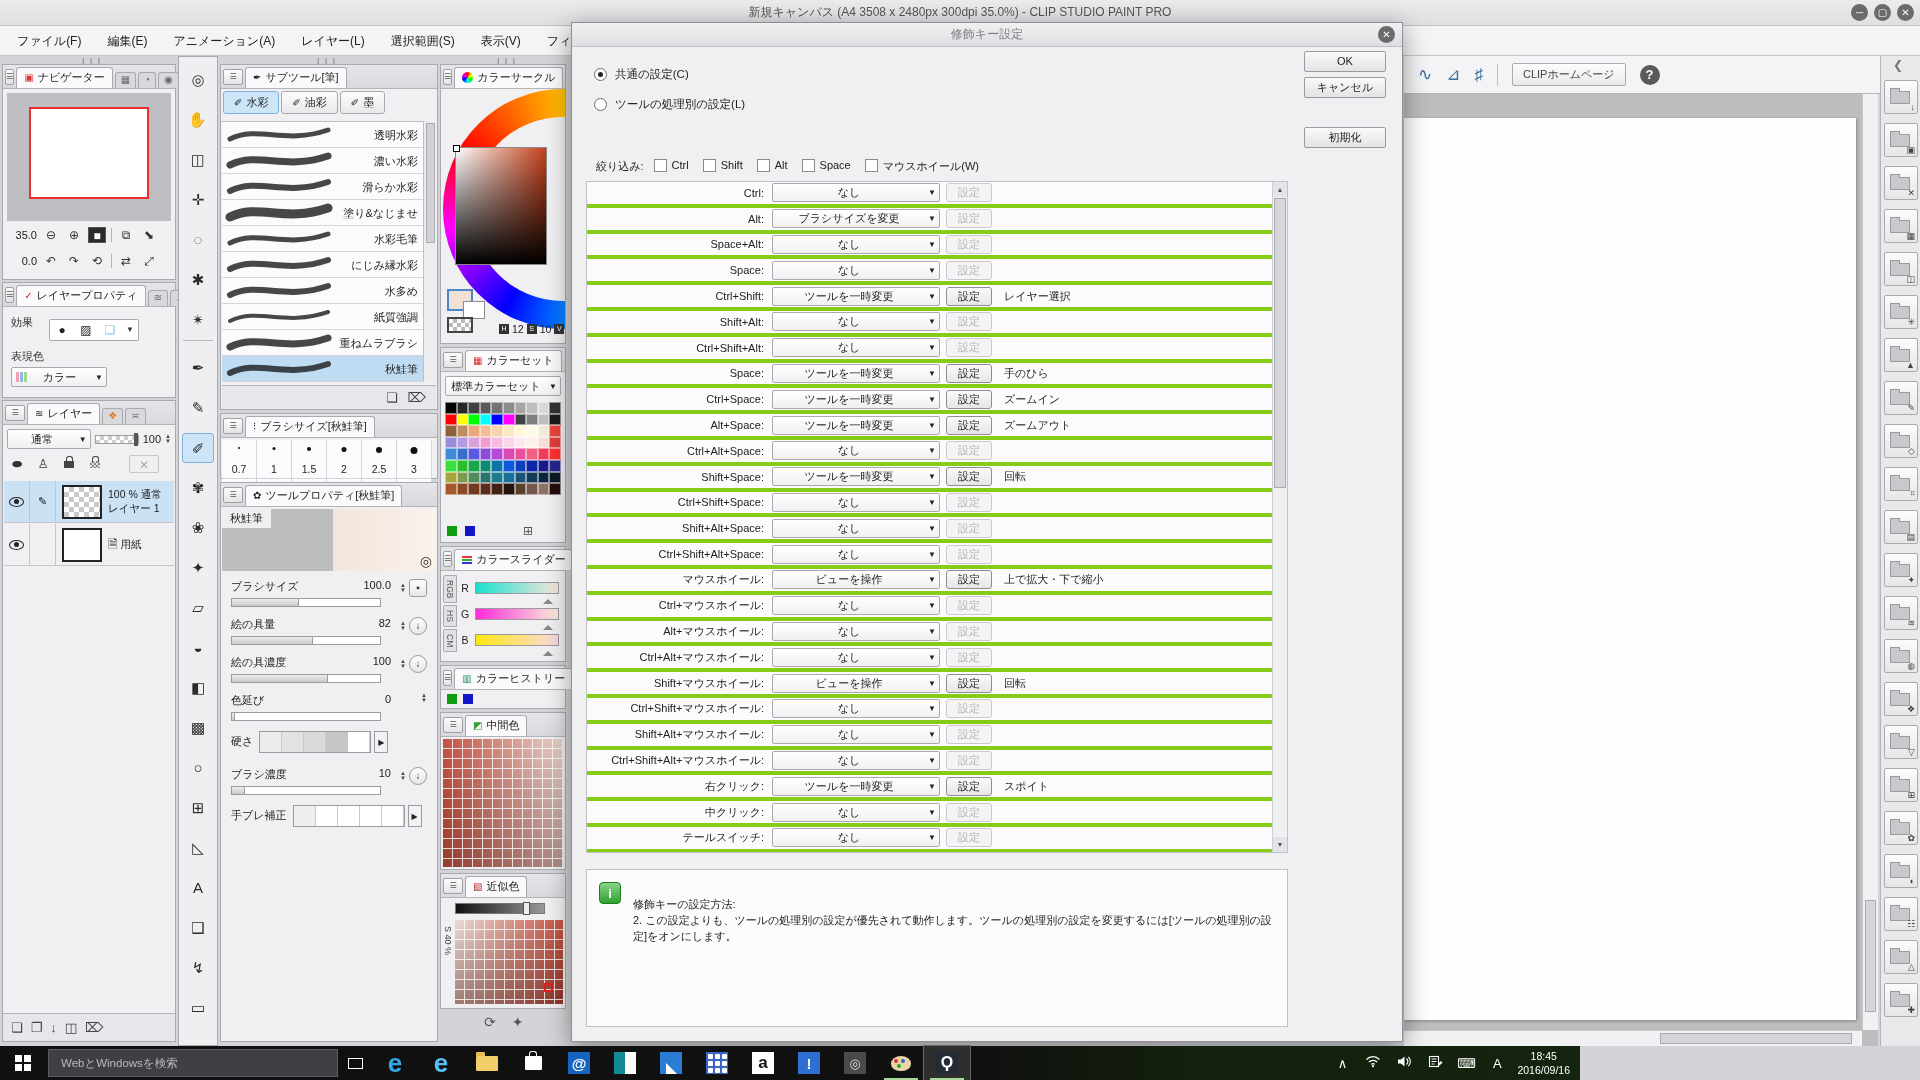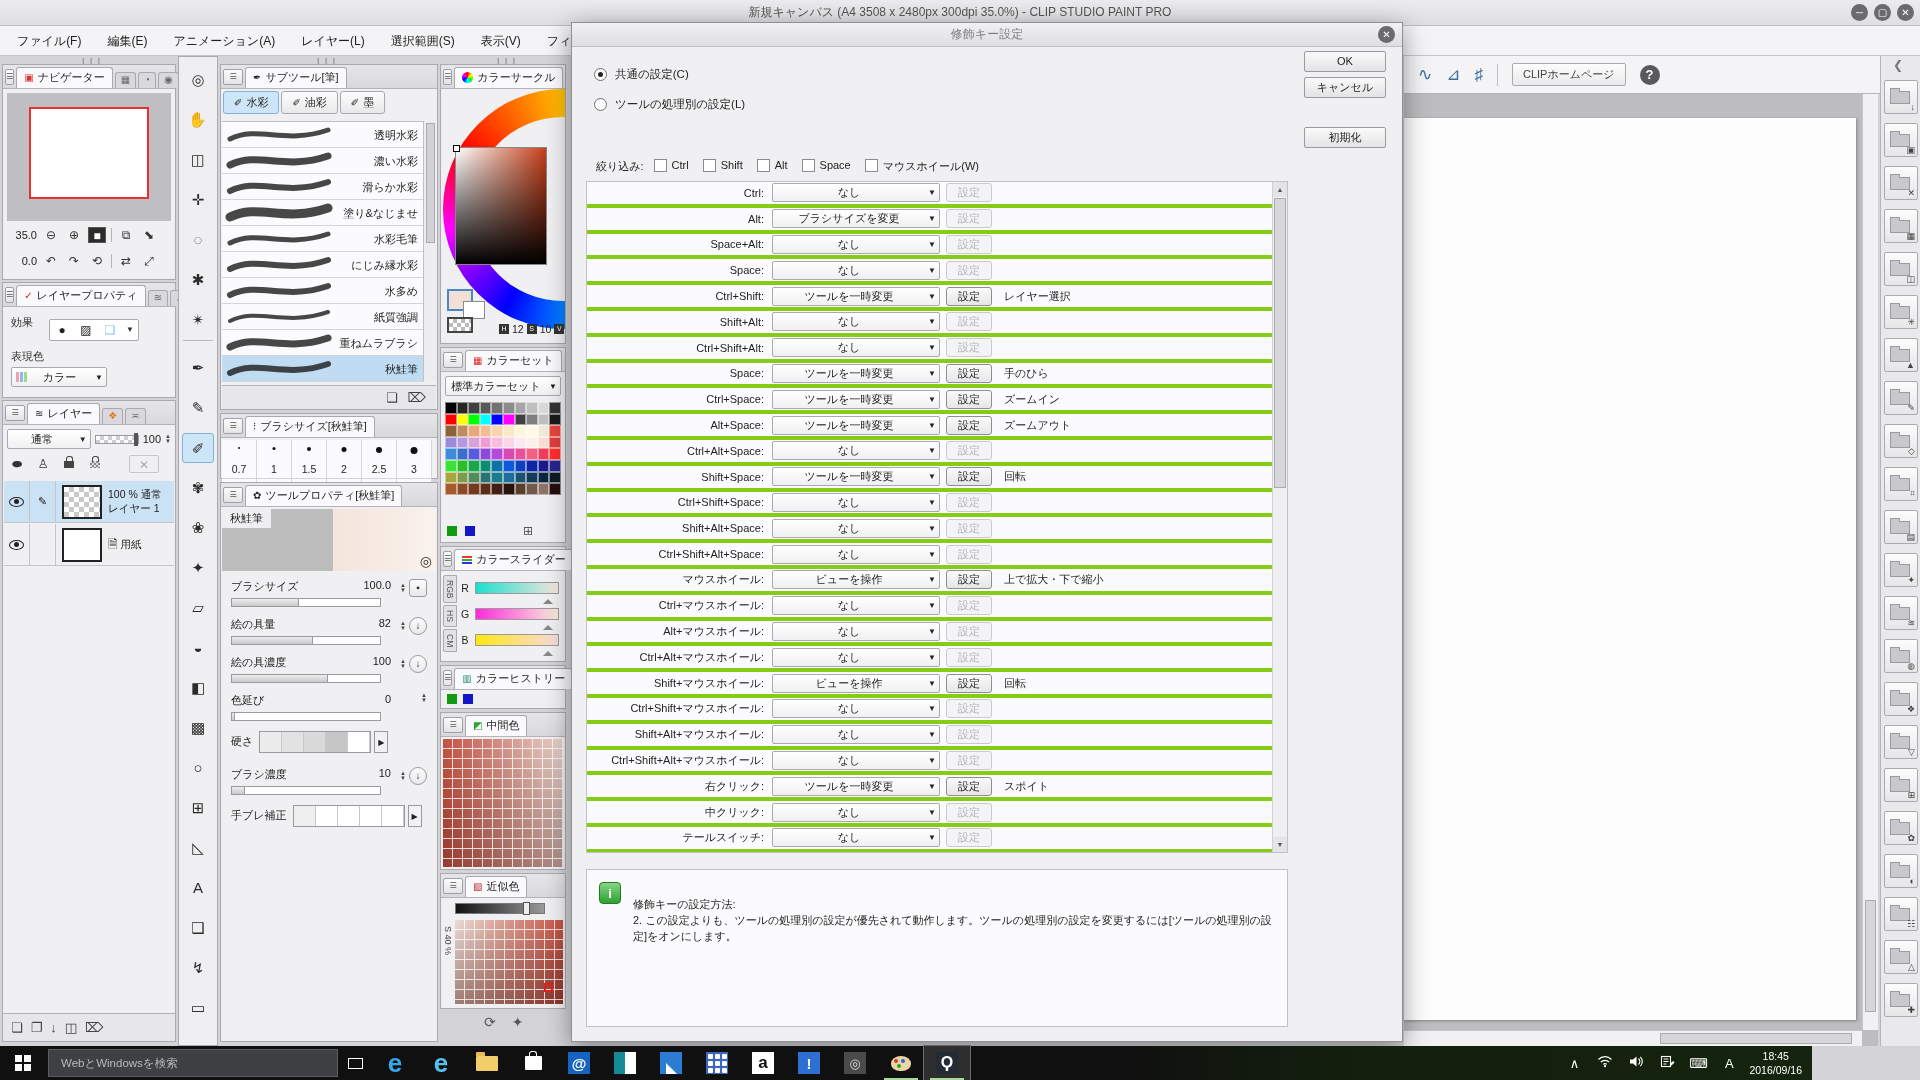--- a/index.html
+++ b/index.html
@@ -149,21 +149,21 @@
   .kset{width:46px;height:19px;margin-left:6px;border:1px solid #8E8E92;border-radius:3px;background:linear-gradient(#FAFAFA,#E6E6E8);font-size:11px;text-align:center;line-height:17px;}
   .kset.off{color:#B2B2B6;border-color:#CACACE;background:#F4F4F6;}
   .knote{margin-left:12px;font-size:11px;}
   .kscroll{position:absolute;right:0;top:0;width:15px;height:670px;background:#F0F0F2;border-left:1px solid #D0D0D4;}
   .kscroll .ar{position:absolute;left:0;width:14px;height:15px;text-align:center;font-size:7px;color:#555;line-height:15px;background:#E4E4E8;}
   .kscroll .th{position:absolute;left:1px;top:16px;width:12px;height:290px;background:#D7D7DB;border:1px solid #ACACB0;}
   .infobox{position:absolute;left:14px;top:846px;width:702px;height:158px;border:1px solid #C2C2C6;background:#FBFBFD;padding:12px 10px 10px 46px;}
   .info-ic{position:absolute;left:12px;top:12px;width:22px;height:22px;border-radius:4px;background:linear-gradient(#86D586,#2FA12F);border:1px solid #1E7E1E;color:#fff;font-weight:bold;text-align:center;line-height:22px;font-size:13px;}
   .iline{font-size:11px;line-height:1.45;min-height:15px;}
   
-  #taskbar{position:absolute;left:0;top:1046px;width:1812px;height:34px;background:linear-gradient(to right,#101010 0 62%,#13200C 75%,#15240E);z-index:20;display:flex;align-items:center;}
+  #taskbar{position:absolute;left:0;top:1046px;width:1580px;height:34px;background:linear-gradient(to right,#101010 0 62%,#13200C 75%,#15240E);z-index:20;display:flex;align-items:center;}
   .tb-start{width:46px;height:34px;display:flex;align-items:center;justify-content:center;}
   .winlogo{display:grid;grid-template-columns:7px 7px;grid-template-rows:7px 7px;gap:1.5px;}
   .winlogo i{background:#fff;}
   .tb-search{width:290px;height:28px;margin-left:2px;background:#3E4044;border:1px solid #5A5C60;color:#B9B9BD;font-size:11.5px;padding-left:12px;}
   .tb-search::placeholder{color:#B9B9BD;}
   .tb-taskview{width:34px;height:34px;display:flex;align-items:center;justify-content:center;}
   .tview{width:15px;height:11px;border:1.5px solid #fff;background:transparent;}
   .appbtn{width:46px;height:34px;display:flex;align-items:center;justify-content:center;position:relative;}
   .appbtn.active{background:#2E2E2E;outline:1px solid #6A6A6A;}
   .appbtn .ind{position:absolute;left:6px;right:6px;bottom:0;height:2.5px;background:#A7D79A;}

